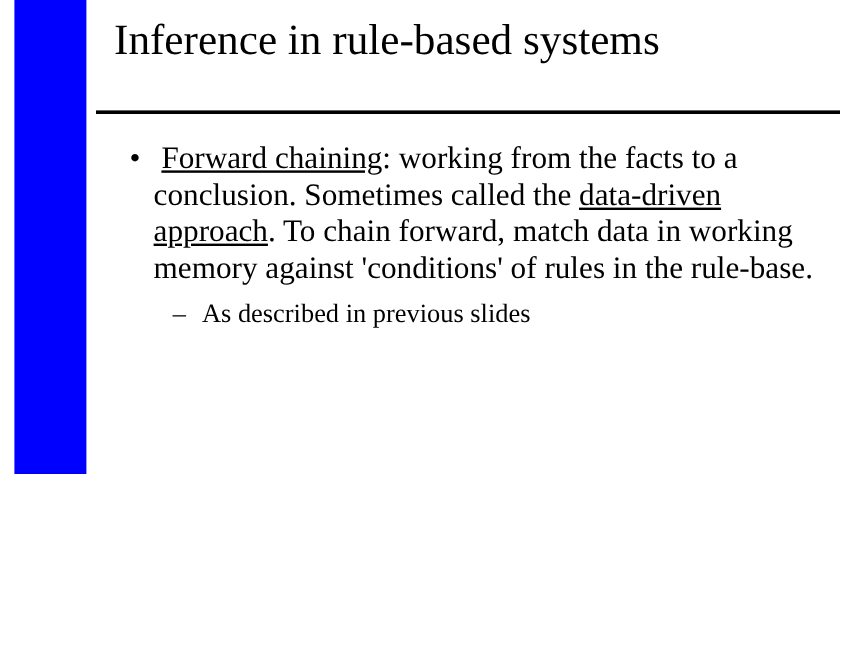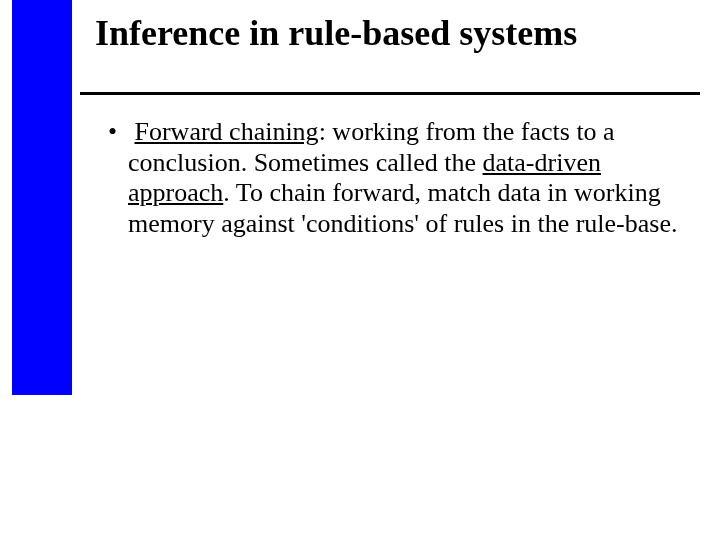--- a/index.html
+++ b/index.html
@@ -24,21 +24,21 @@
     width: 60px;
     height: 395px;
     background: #0000ff;
   }
   .title {
     position: absolute;
     left: 95px;
     top: 14px;
     width: 600px;
     font-size: 36px;
-    font-weight: bold;
+    font-weight: normal;
     line-height: 1.1;
   }
   .title-rule {
     position: absolute;
     left: 80px;
     top: 92px;
     width: 620px;
     height: 0;
     border-top: 3px solid #000000;
   }
@@ -85,14 +85,17 @@
 <div class="slide">
   <div class="blue-bar"></div>
 
   <div class="title">Inference in rule-based systems</div>
   <div class="title-rule"></div>
 
   <div class="body">
     <p class="bullet-l1 compose">
       <span class="u">Forward chaining</span><span>: working from the facts to a conclusion. Sometimes called the </span><span class="u">data-driven approach</span><span>. To chain forward, match data in working memory against 'conditions' of rules in the rule-base.</span>
     </p>
+    <p class="bullet-l2">
+      <span>As described in previous slides</span>
+    </p>
   </div>
 </div>
 
 </body></html>

